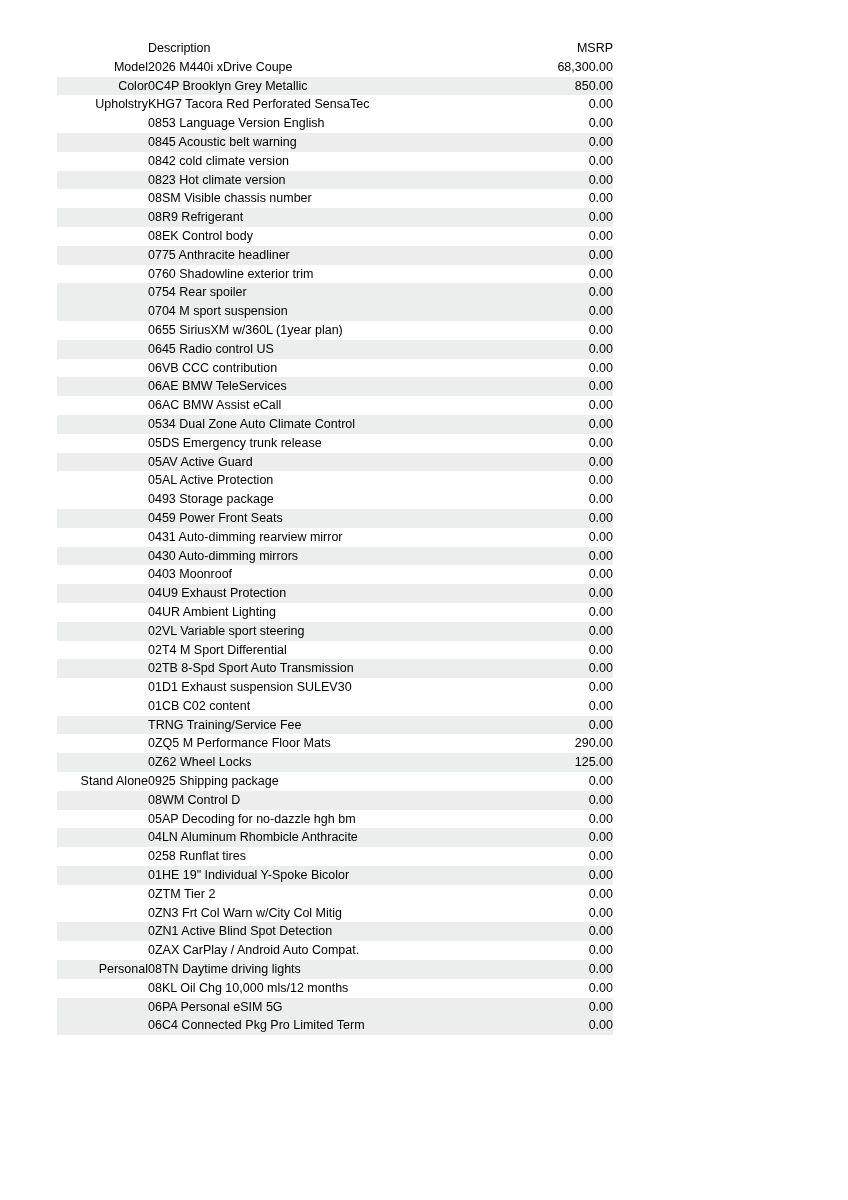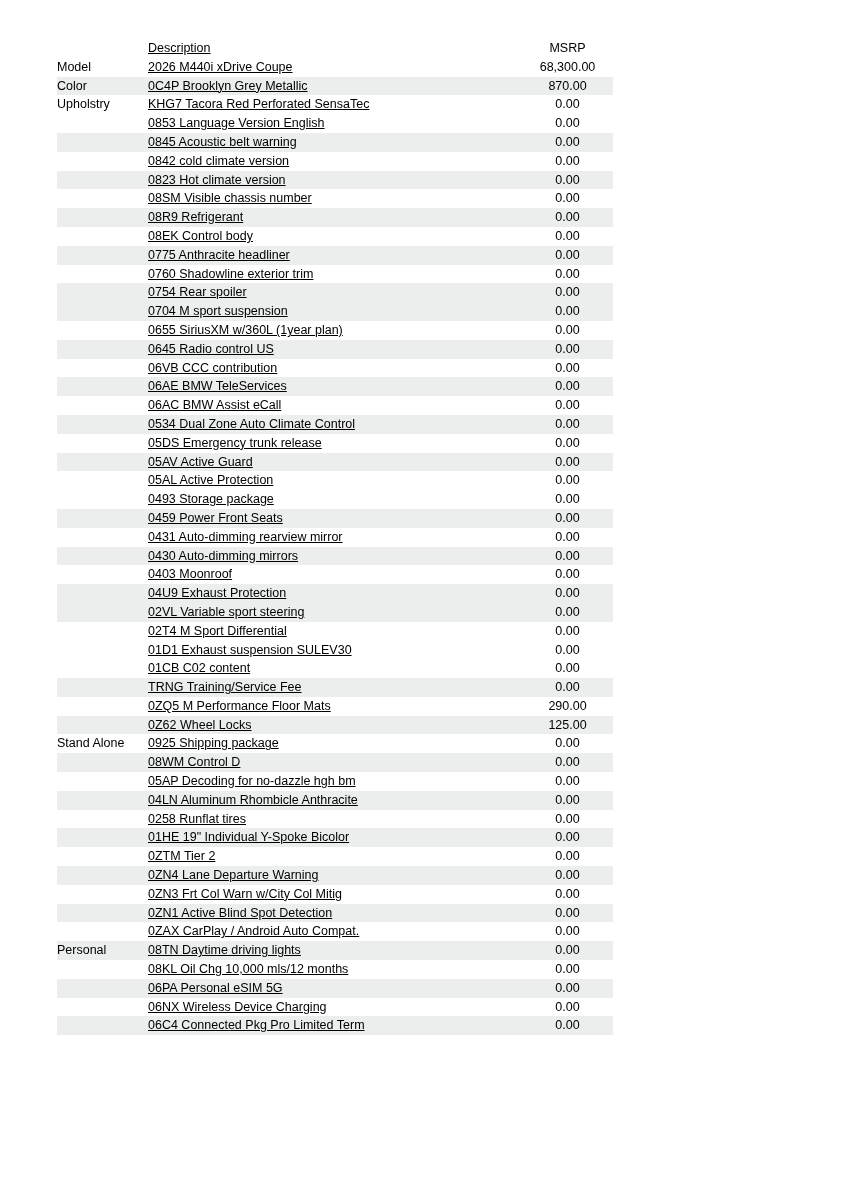--- a/index.html
+++ b/index.html
@@ -29,23 +29,23 @@
     font-size: 12.5px;
     color: #000000;
     padding: 0;
     height: 18.8px;
     line-height: 18.8px;
     vertical-align: middle;
     white-space: nowrap;
     overflow: hidden;
     font-weight: normal;
   }
-  .col-category { width: 91px;  text-align: left; padding-left: 5px; }
-  .col-desc     { width: 374px; text-align: left; text-decoration: underline; }
-  .col-msrp     { width: 91px;  text-align: center; padding-right: 3px; }
+  .col-category { width: 91px;  text-align: right; padding-left: 5px; }
+  .col-desc     { width: 374px; text-align: left; }
+  .col-msrp     { width: 91px;  text-align: right; padding-right: 3px; }
   thead th { font-weight: bold; background: #ffffff; }
   tr.stripe td { background: var(--stripe, #ebeeed); }
 </style>
 </head>
 <body>
 
 <div class="page">
   <table class="spec-table">
     <thead>
       <tr>
@@ -56,21 +56,21 @@
     </thead>
     <tbody>
         <tr>
           <td class="col-category">Model</td>
           <td class="col-desc">2026 M440i xDrive Coupe</td>
           <td class="col-msrp">68,300.00</td>
         </tr>
         <tr class="stripe">
           <td class="col-category">Color</td>
           <td class="col-desc">0C4P Brooklyn Grey Metallic</td>
-          <td class="col-msrp">870.00</td>
+          <td class="col-msrp">850.00</td>
         </tr>
         <tr>
           <td class="col-category">Upholstry</td>
           <td class="col-desc">KHG7 Tacora Red Perforated SensaTec</td>
           <td class="col-msrp">0.00</td>
         </tr>
         <tr>
           <td class="col-category"></td>
           <td class="col-desc">0853 Language Version English</td>
           <td class="col-msrp">0.00</td>
@@ -193,28 +193,38 @@
         <tr>
           <td class="col-category"></td>
           <td class="col-desc">0403 Moonroof</td>
           <td class="col-msrp">0.00</td>
         </tr>
         <tr class="stripe">
           <td class="col-category"></td>
           <td class="col-desc">04U9 Exhaust Protection</td>
           <td class="col-msrp">0.00</td>
         </tr>
+        <tr>
+          <td class="col-category"></td>
+          <td class="col-desc">04UR Ambient Lighting</td>
+          <td class="col-msrp">0.00</td>
+        </tr>
         <tr class="stripe">
           <td class="col-category"></td>
           <td class="col-desc">02VL Variable sport steering</td>
           <td class="col-msrp">0.00</td>
         </tr>
         <tr>
           <td class="col-category"></td>
           <td class="col-desc">02T4 M Sport Differential</td>
+          <td class="col-msrp">0.00</td>
+        </tr>
+        <tr class="stripe">
+          <td class="col-category"></td>
+          <td class="col-desc">02TB 8-Spd Sport Auto Transmission</td>
           <td class="col-msrp">0.00</td>
         </tr>
         <tr>
           <td class="col-category"></td>
           <td class="col-desc">01D1 Exhaust suspension SULEV30</td>
           <td class="col-msrp">0.00</td>
         </tr>
         <tr>
           <td class="col-category"></td>
           <td class="col-desc">01CB C02 content</td>
@@ -263,25 +273,20 @@
         <tr class="stripe">
           <td class="col-category"></td>
           <td class="col-desc">01HE 19" Individual Y-Spoke Bicolor</td>
           <td class="col-msrp">0.00</td>
         </tr>
         <tr>
           <td class="col-category"></td>
           <td class="col-desc">0ZTM Tier 2</td>
           <td class="col-msrp">0.00</td>
         </tr>
-        <tr class="stripe">
-          <td class="col-category"></td>
-          <td class="col-desc">0ZN4 Lane Departure Warning</td>
-          <td class="col-msrp">0.00</td>
-        </tr>
         <tr>
           <td class="col-category"></td>
           <td class="col-desc">0ZN3 Frt Col Warn w/City Col Mitig</td>
           <td class="col-msrp">0.00</td>
         </tr>
         <tr class="stripe">
           <td class="col-category"></td>
           <td class="col-desc">0ZN1 Active Blind Spot Detection</td>
           <td class="col-msrp">0.00</td>
         </tr>
@@ -296,25 +301,20 @@
           <td class="col-msrp">0.00</td>
         </tr>
         <tr>
           <td class="col-category"></td>
           <td class="col-desc">08KL Oil Chg 10,000 mls/12 months</td>
           <td class="col-msrp">0.00</td>
         </tr>
         <tr class="stripe">
           <td class="col-category"></td>
           <td class="col-desc">06PA Personal eSIM 5G</td>
-          <td class="col-msrp">0.00</td>
-        </tr>
-        <tr>
-          <td class="col-category"></td>
-          <td class="col-desc">06NX Wireless Device Charging</td>
           <td class="col-msrp">0.00</td>
         </tr>
         <tr class="stripe">
           <td class="col-category"></td>
           <td class="col-desc">06C4 Connected Pkg Pro Limited Term</td>
           <td class="col-msrp">0.00</td>
         </tr>
       </tbody>
   </table>
 </div>

